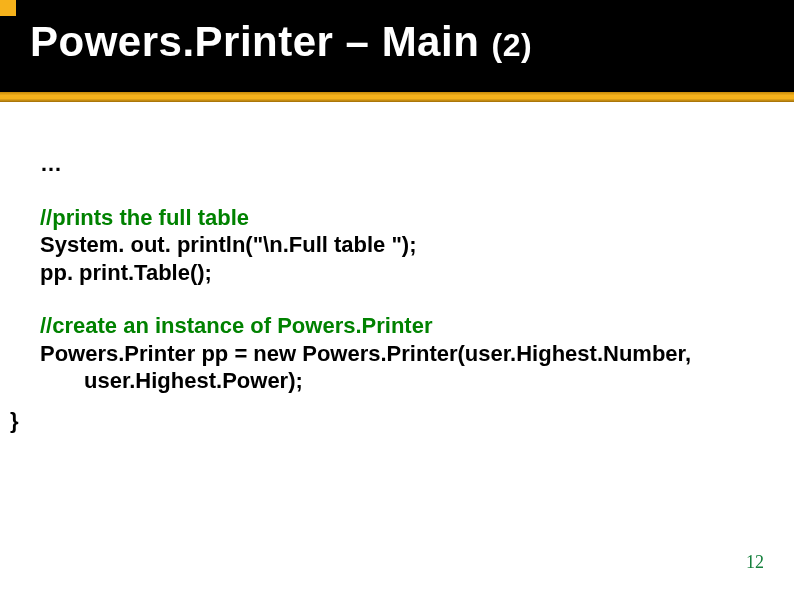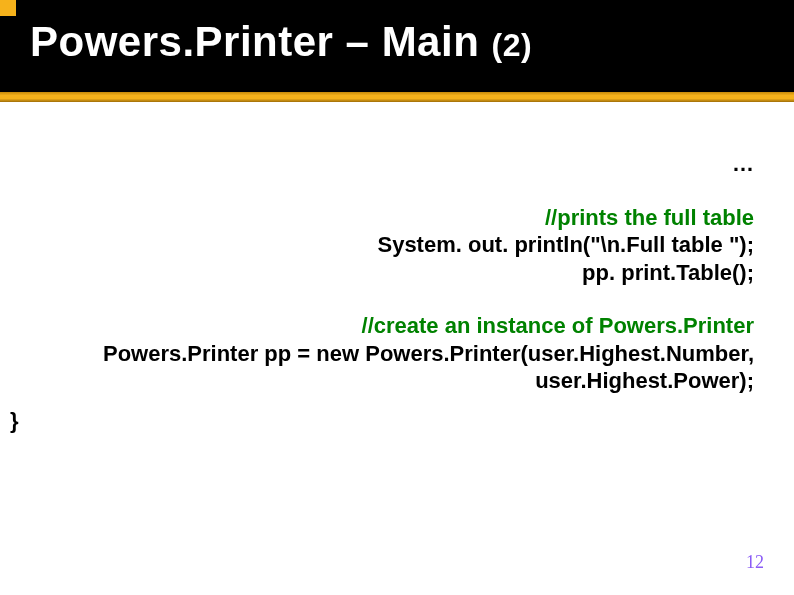--- a/index.html
+++ b/index.html
@@ -1,15 +1,15 @@
 <!DOCTYPE html>
 <html><head>
 <meta charset="utf-8">
 <style>
-  * { margin: 0; padding: 0; box-sizing: border-box; text-align: right; }
+  * { margin: 0; padding: 0; box-sizing: border-box; }
   html, body { width: 794px; height: 595px; overflow: hidden; }
   body {
     background: #000;
     font-family: "Trebuchet MS", Verdana, Arial, sans-serif;
     position: relative;
   }
   .slide {
     width: 794px;
     height: 595px;
     background: #fff;
@@ -69,21 +69,21 @@
     font-family: "Comic Sans MS", cursive, sans-serif;
     font-size: 22px;
     font-weight: 700;
   }
   .page-num {
     position: absolute;
     bottom: 22px;
     right: 30px;
     font-family: "Times New Roman", serif;
     font-size: 18px;
-    color: #8b5cf6;
+    color: #15803d;
   }
 </style>
 </head>
 <body>
 
 <div class="slide">
   <div class="header-band">
     <div class="accent-square"></div>
     <div class="title">
       <span>Powers.Printer – Main </span><span class="sub">(2)</span>

